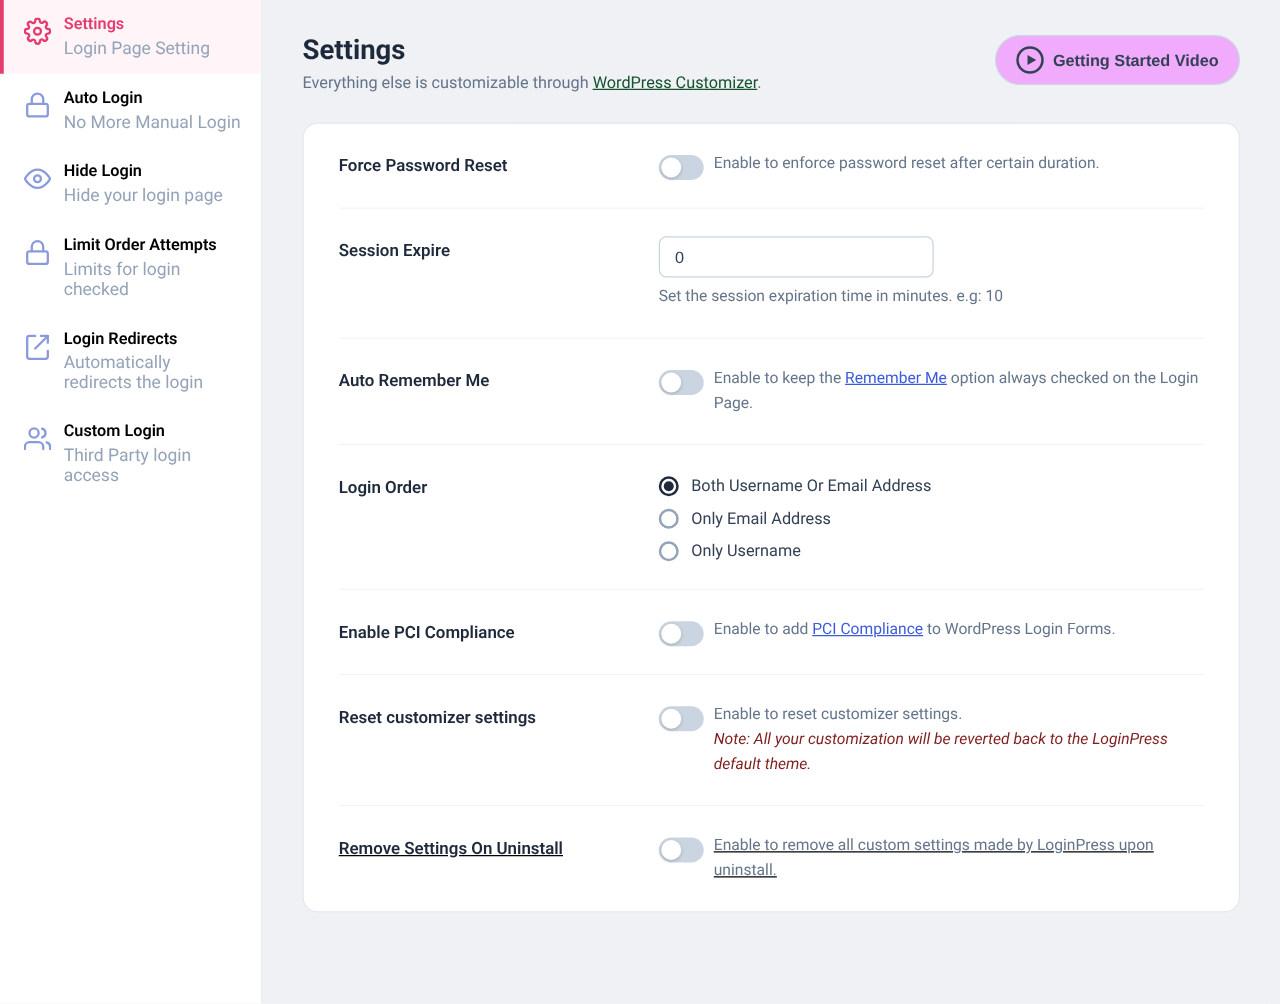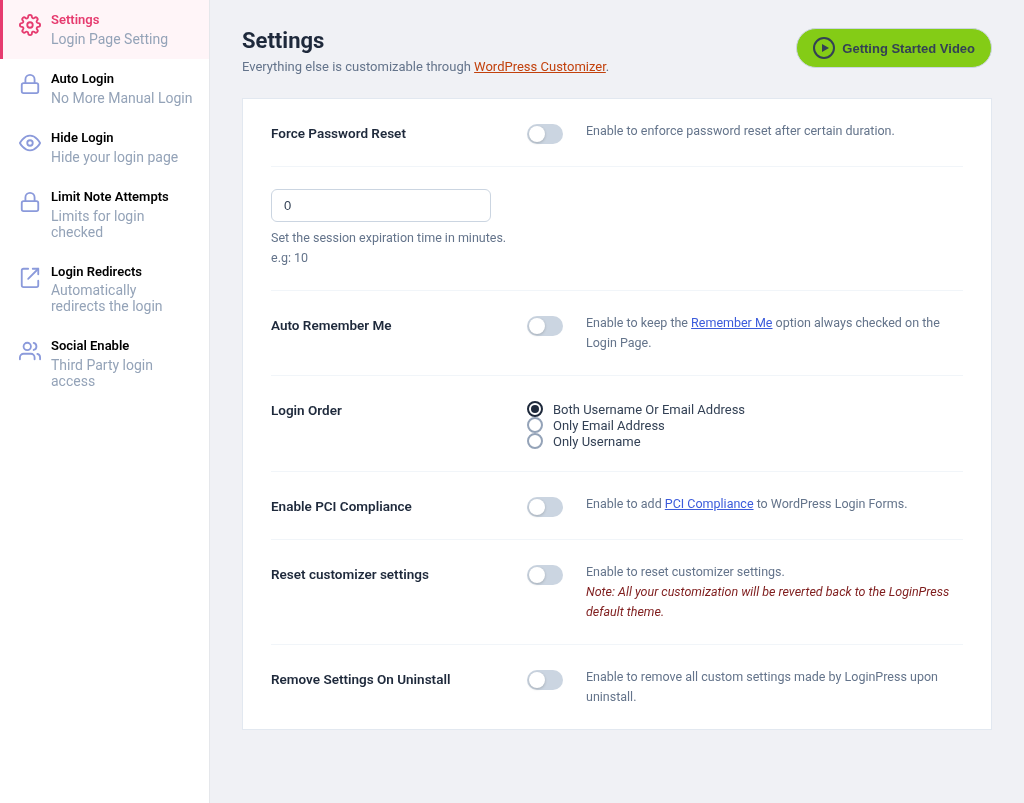--- a/index.html
+++ b/index.html
@@ -45,29 +45,29 @@
     
     .main {
       flex: 1;
       padding: 28px 32px;
       overflow-y: auto;
     }
 
     .page-title { font-size: 22px; font-weight: 700; color: #1e293b; margin-bottom: 6px; }
 
     .subtitle { font-size: 13px; color: #64748b; margin-bottom: 24px; }
-    .subtitle a { color: #c2410c; }
+    .subtitle a { color: #14532d; }
 
     .header-row { display: flex; justify-content: space-between; align-items: flex-start; }
 
     .getting-started-btn {
       display: flex;
       align-items: center;
       gap: 7px;
-      background: #84cc16;
+      background: #f0abfc;
       border: 1.5px solid #cbd5e1;
       border-radius: 20px;
       padding: 8px 16px;
       font-size: 13px;
       font-weight: 600;
       color: #334155;
       cursor: pointer;
       white-space: nowrap;
     }
 
@@ -87,40 +87,40 @@
       width: 0;
       height: 0;
       border-style: solid;
       border-width: 4px 0 4px 7px;
       border-color: transparent transparent transparent #334155;
       margin-left: 2px;
     }
 
     .settings-card {
       background: #fff;
-      border-radius: 0;
+      border-radius: 12px;
       border: 1px solid #e2e8f0;
       padding: 0 28px;
       margin-top: 0;
     }
 
     .setting-row {
       display: grid;
       grid-template-columns: 240px 1fr;
       align-items: start;
       padding: 22px 0;
       border-bottom: 1px solid #f1f5f9;
       gap: 16px;
     }
 
-    .setting-row:last-child { border-bottom: none; }
+    .setting-row:last-child { border-bottom: none; text-decoration: underline; }
 
     .setting-label { font-size: 13.5px; font-weight: 600; color: #1e293b; padding-top: 4px; }
 
-    .setting-control { display: flex; align-items: flex-start; gap: 23px; }
+    .setting-control { display: flex; align-items: flex-start; gap: 8px; }
 
     .setting-desc { font-size: 12.5px; color: #64748b; line-height: 1.6; }
     .setting-desc a { color: #3b5bdb; }
     .setting-desc em { font-style: italic; color: #7f1d1d; }
 
     
     .toggle {
       position: relative;
       width: 36px;
       height: 20px;
@@ -158,21 +158,21 @@
       border: 1.5px solid #cbd5e1;
       border-radius: 6px;
       font-size: 13px;
       color: #334155;
       outline: none;
     }
 
     .session-col { display: flex; flex-direction: column; gap: 6px; }
 
     
-    .radio-group { display: flex; flex-direction: column; gap: 0; padding-top: 3px; }
+    .radio-group { display: flex; flex-direction: column; gap: 10px; padding-top: 3px; }
 
     .radio-option { display: flex; align-items: center; gap: 10px; font-size: 13px; color: #334155; cursor: pointer; }
 
     .radio-circle {
       width: 16px;
       height: 16px;
       border-radius: 50%;
       border: 2px solid #94a3b8;
       flex-shrink: 0;
       display: flex;
@@ -233,21 +233,21 @@
   </div>
 
   <div class="sidebar-item">
     <span class="icon">
       <svg width="22" height="22" viewBox="0 0 24 24" fill="none" stroke="#8b9adb" stroke-width="2" stroke-linecap="round" stroke-linejoin="round">
         <rect x="3" y="11" width="18" height="11" rx="2" ry="2"></rect>
         <path d="M7 11V7a5 5 0 0 1 10 0v4"></path>
       </svg>
     </span>
     <div class="text">
-      <span class="label">Limit Note Attempts</span>
+      <span class="label">Limit Order Attempts</span>
       <span class="sublabel">Limits for login checked</span>
     </div>
   </div>
 
   <div class="sidebar-item">
     <span class="icon">
       <svg width="22" height="22" viewBox="0 0 24 24" fill="none" stroke="#8b9adb" stroke-width="2" stroke-linecap="round" stroke-linejoin="round">
         <polyline points="15 3 21 3 21 9"></polyline>
         <path d="M10 14L21 3"></path>
         <path d="M21 16v5a2 2 0 0 1-2 2H5a2 2 0 0 1-2-2V5a2 2 0 0 1 2-2h5"></path>
@@ -262,21 +262,21 @@
   <div class="sidebar-item">
     <span class="icon">
       <svg width="22" height="22" viewBox="0 0 24 24" fill="none" stroke="#8b9adb" stroke-width="2" stroke-linecap="round" stroke-linejoin="round">
         <path d="M17 21v-2a4 4 0 0 0-4-4H5a4 4 0 0 0-4 4v2"></path>
         <circle cx="9" cy="7" r="4"></circle>
         <path d="M23 21v-2a4 4 0 0 0-3-3.87"></path>
         <path d="M16 3.13a4 4 0 0 1 0 7.75"></path>
       </svg>
     </span>
     <div class="text">
-      <span class="label">Social Enable</span>
+      <span class="label">Custom Login</span>
       <span class="sublabel">Third Party login access</span>
     </div>
   </div>
 
 </div>
 
 <div class="main">
   <div class="header-row">
     <div>
       <h1 class="page-title">Settings</h1>
@@ -297,20 +297,21 @@
       <div class="setting-control">
         <label class="toggle">
 
           <div class="toggle-track"></div>
         </label>
         <span class="setting-desc">Enable to enforce password reset after certain duration.</span>
       </div>
     </div>
 
     <div class="setting-row">
+      <span class="setting-label">Session Expire</span>
       <div class="session-col">
         <input type="text" class="session-input" value="0" style="">
         <span class="setting-desc">Set the session expiration time in minutes. e.g: 10</span>
       </div>
     </div>
 
     <div class="setting-row">
       <span class="setting-label">Auto Remember Me</span>
       <div class="setting-control">
         <label class="toggle">

